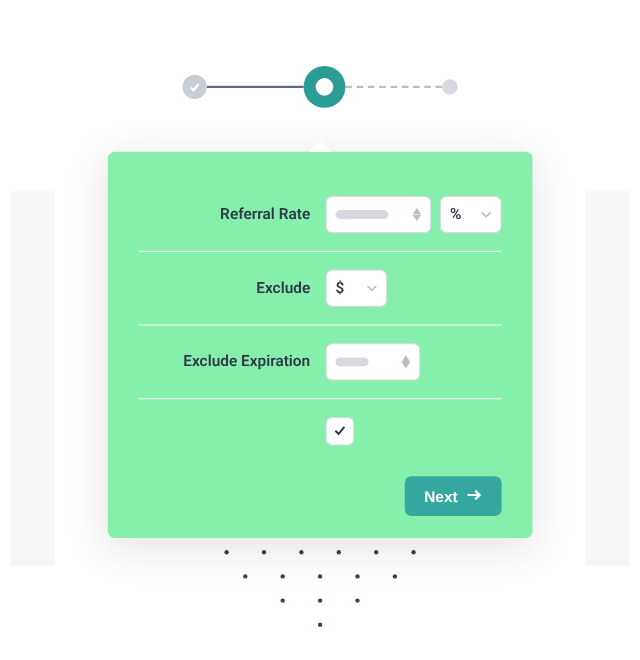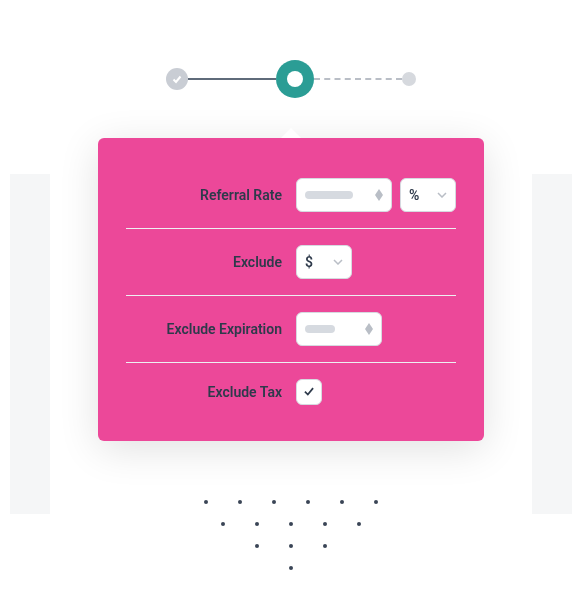--- a/index.html
+++ b/index.html
@@ -65,21 +65,21 @@
     height: 340px;
     background: #f5f6f7;
     z-index: 0;
   }
   .bg-strip-left { left: 10px; }
   .bg-strip-right { right: 10px; }
   .card {
     position: relative;
     width: 386px;
     margin: 0 auto;
-    background: #ec4899;
+    background: #86efac;
     border-radius: 6px;
     box-shadow: 0 8px 40px rgba(0,0,0,0.12);
     padding: 40px 28px 20px 28px;
     z-index: 2;
   }
   .card::before {
     content: "";
     position: absolute;
     top: -10px;
     left: 50%;
@@ -270,32 +270,42 @@
             </svg>
           <svg width="8" height="6" viewBox="0 0 8 6">
               <path d="M4 6 L8 0 L0 0 Z" fill="#b9bec6"></path>
             </svg>
         </div>
       </div>
     </div>
   </div>
 
   <div class="field-row last">
-    <div class="field-label">Exclude Tax</div>
     <div class="controls">
       <div class="checkbox">
         <span>
           <svg width="14" height="14" viewBox="0 0 24 24" fill="none" stroke="#2e3a4b" stroke-width="3">
               <polyline points="5 13 10 18 19 7"></polyline>
             </svg>
         </span>
       </div>
     </div>
   </div>
 
+  <div class="card-footer">
+    <button class="next-btn">
+      <span>Next</span>
+      <span>
+        <svg width="14" height="12" viewBox="0 0 14 12" fill="none" stroke="#fff" stroke-width="2">
+            <line x1="1" y1="6" x2="12" y2="6"></line>
+            <polyline points="8 2 12 6 8 10"></polyline>
+          </svg>
+      </span>
+    </button>
+  </div>
 
 </div>
 
 <div class="dots-decor">
   <div class="dot-row">
       <div class="dot"></div>
       <div class="dot"></div>
       <div class="dot"></div>
       <div class="dot"></div>
       <div class="dot"></div>

